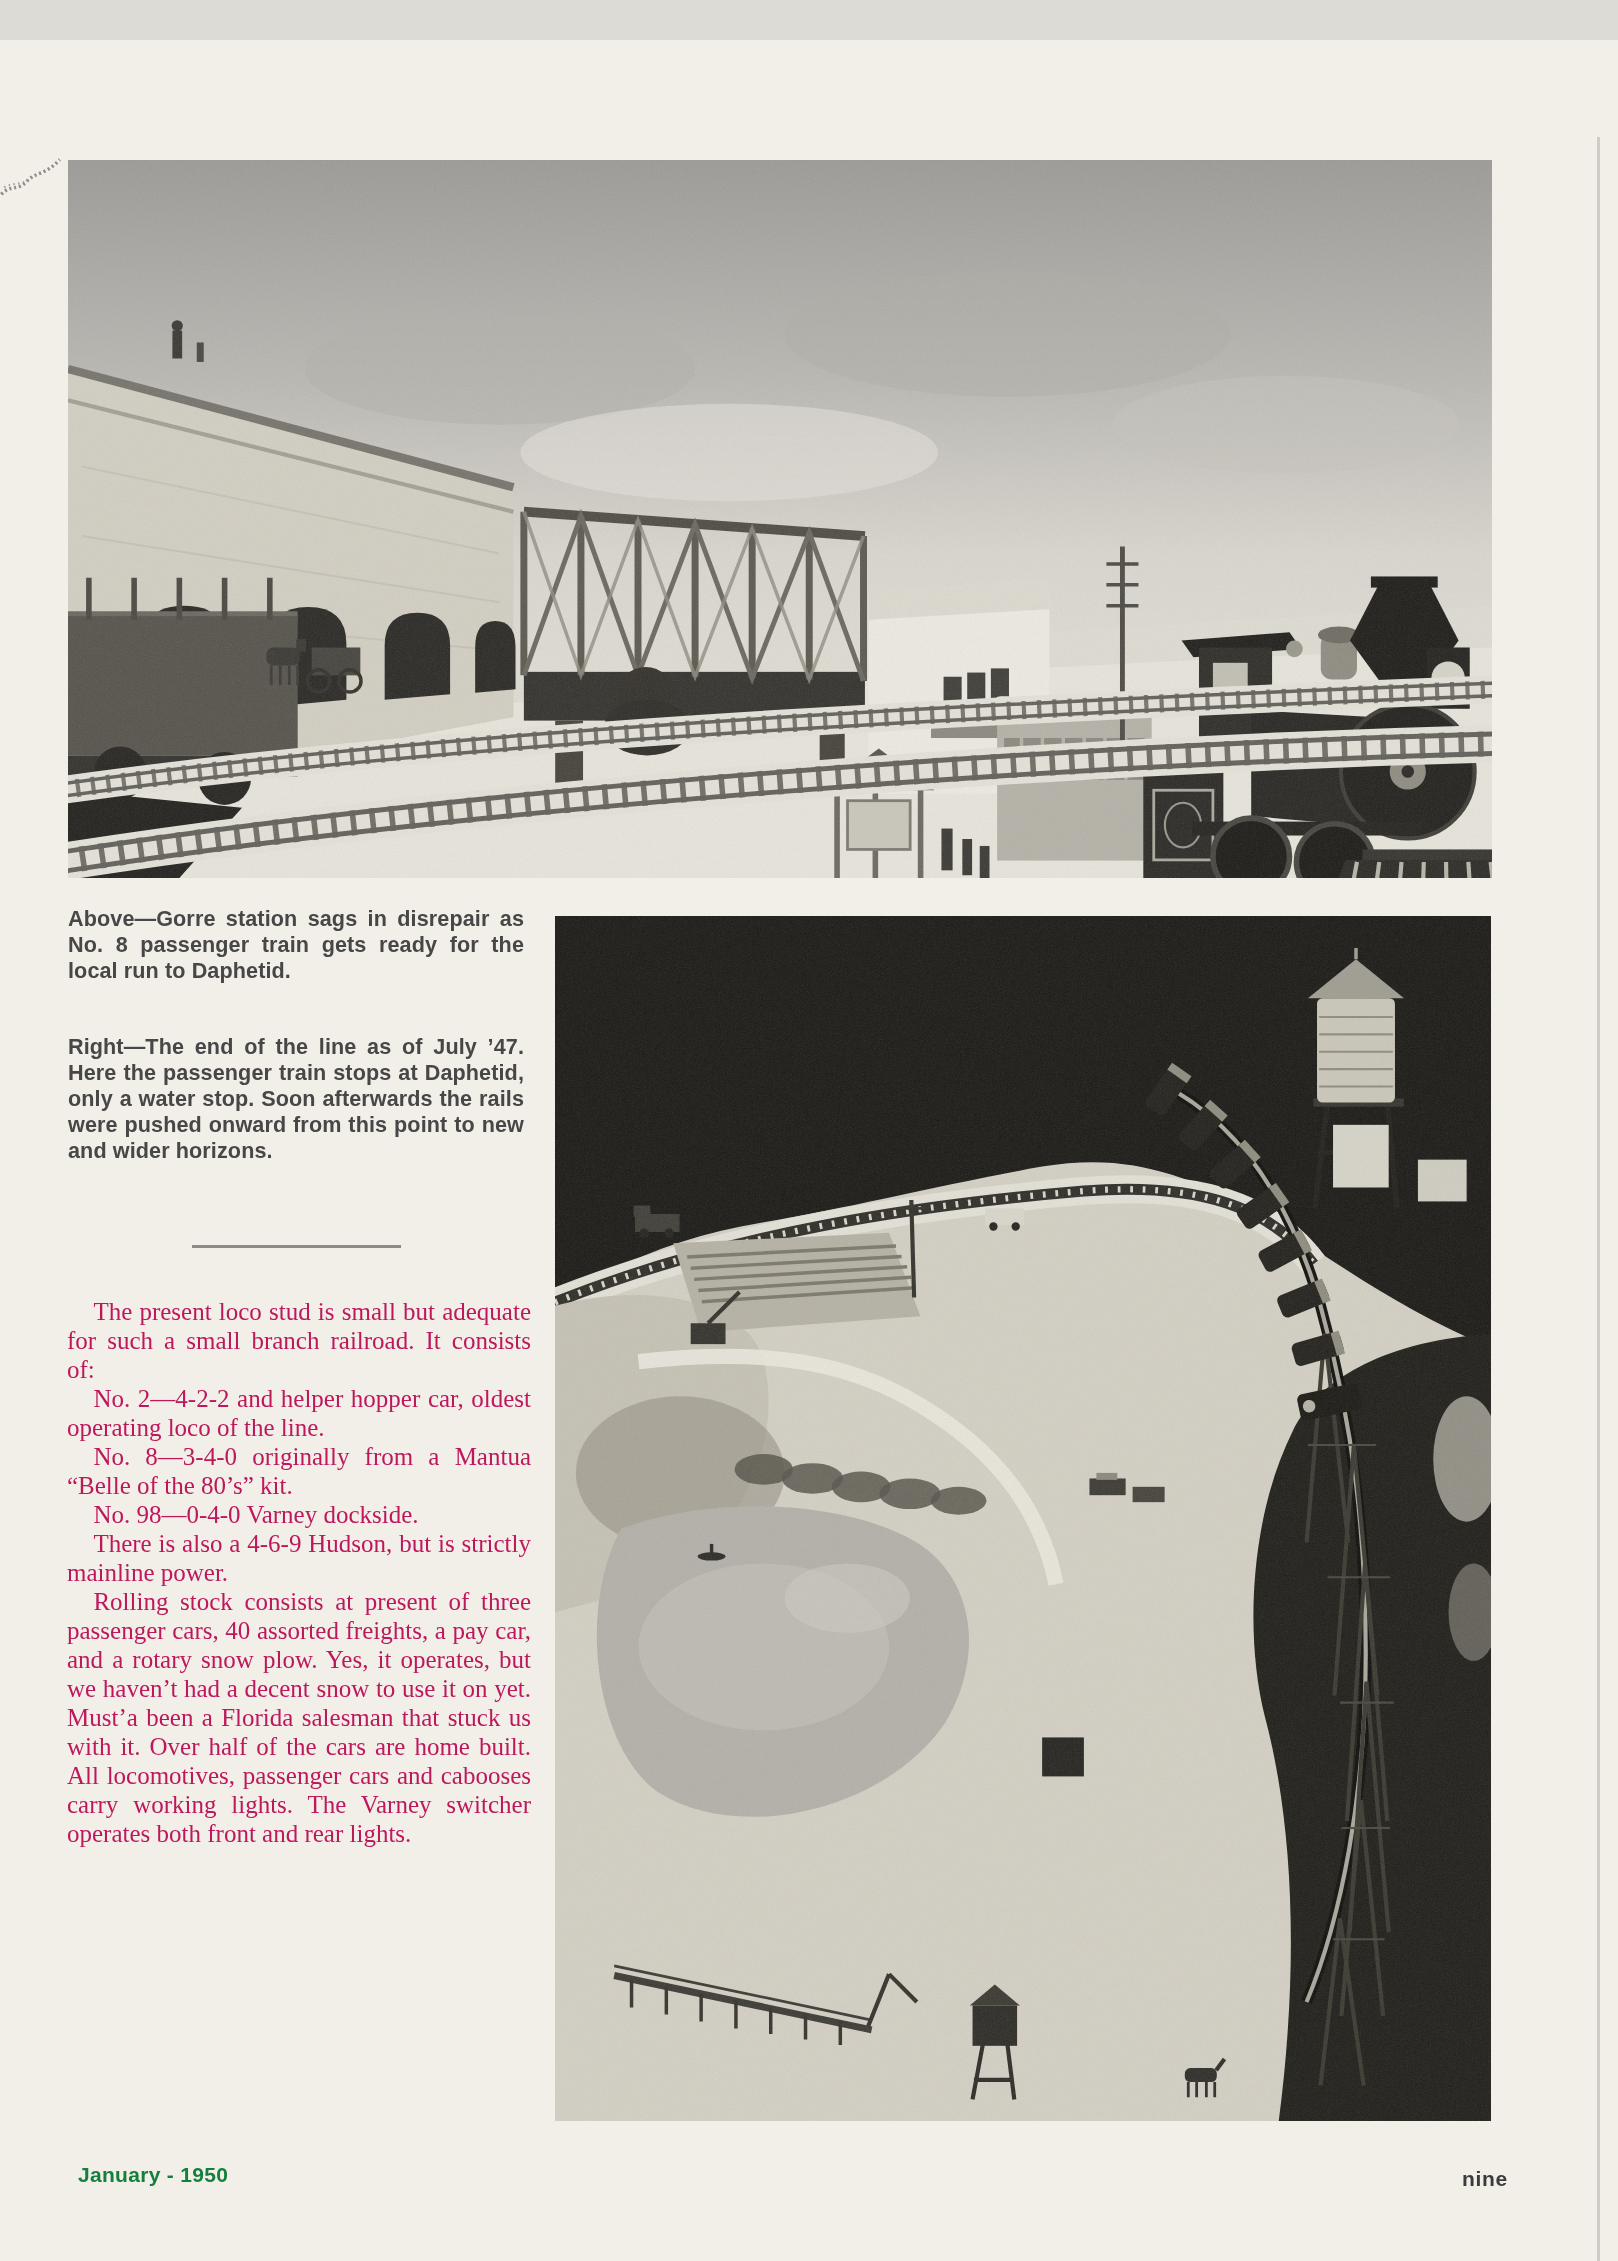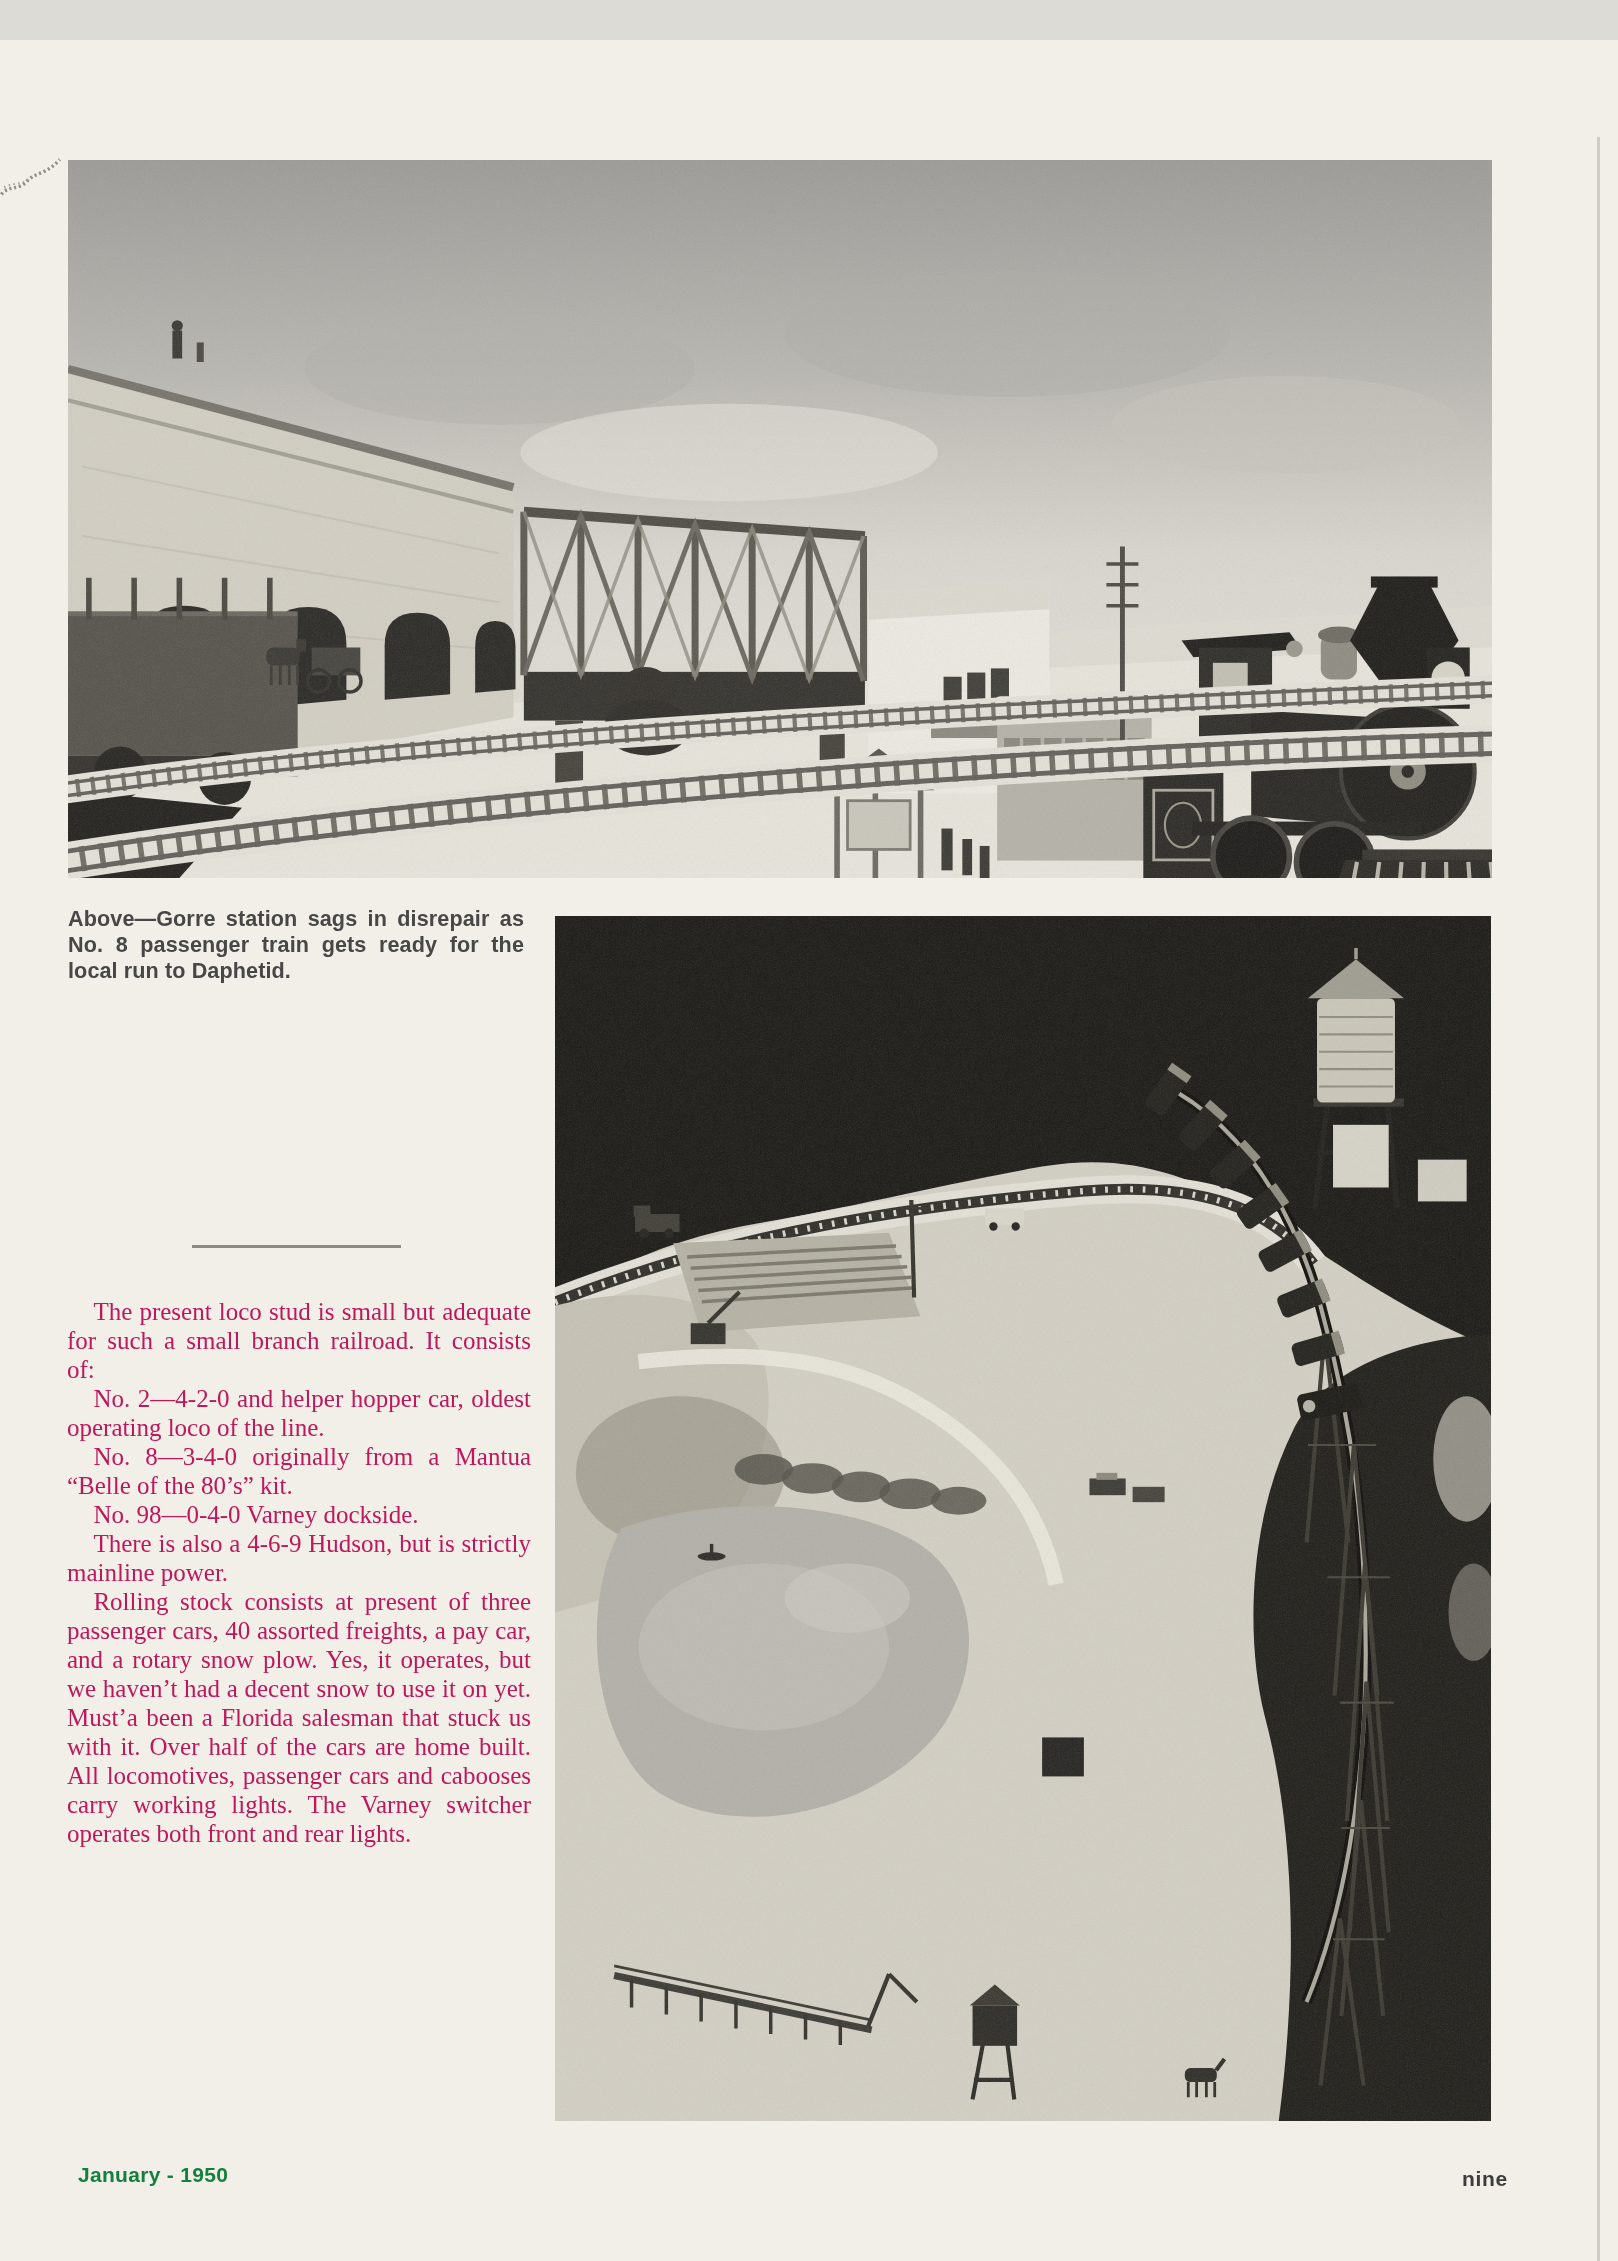--- a/index.html
+++ b/index.html
@@ -196,20 +196,21 @@
       <path d="M-10,1008 C500,928 1300,858 2056,838" stroke="#e4e1d8" stroke-width="54" fill="none"></path>
       <path d="M-10,1008 C500,928 1300,858 2056,838" stroke="#6f6c63" stroke-width="36" fill="none" stroke-dasharray="8 20"></path>
       <path d="M-10,994 C500,914 1300,844 2056,824" stroke="#615f58" stroke-width="7" fill="none"></path>
       <path d="M-10,1022 C500,942 1300,872 2056,852" stroke="#615f58" stroke-width="7" fill="none"></path>
       <rect width="2046" height="1031" filter="url(#g1)"></rect>
     </svg>
   </div>
 
   <p class="caption caption-above">Above—Gorre station sags in disrepair as No. 8 passenger train gets ready for the local run to Daphetid.</p>
 
+  <p class="caption caption-right">Right—The end of the line as of July ’47. Here the passenger train stops at Daphetid, only a water stop. Soon afterwards the rails were pushed onward from this point to new and wider horizons.</p>
 
   <div class="photo photo-right">
     <svg viewBox="0 0 1345 1731" preserveAspectRatio="none">
       <defs>
         <filter id="g2">
             <feTurbulence type="fractalNoise" baseFrequency="0.8" numOctaves="2"></feTurbulence>
           <feColorMatrix type="saturate" values="0"></feColorMatrix>
           <feComponentTransfer>
               <feFuncA type="linear" slope="0.16"></feFuncA>
             </feComponentTransfer>
@@ -324,21 +325,21 @@
       <rect x="1240" y="350" width="70" height="60" fill="#cfccc0"></rect>
       <rect width="1345" height="1731" filter="url(#g2)"></rect>
     </svg>
   </div>
 
   <div class="rule"></div>
 
   <div class="article">
 
   <p class="para">The present loco stud is small but adequate for such a small branch railroad. It consists of:</p>
-      <p class="para">No. 2—4-2-0 and helper hopper car, oldest operating loco of the line.</p>
+      <p class="para">No. 2—4-2-2 and helper hopper car, oldest operating loco of the line.</p>
       <p class="para">No. 8—3-4-0 originally from a Mantua “Belle of the 80’s” kit.</p>
       <p class="para">No. 98—0-4-0 Varney dockside.</p>
       <p class="para">There is also a 4-6-9 Hudson, but is strictly mainline power.</p>
       <p class="para">Rolling stock consists at present of three passenger cars, 40 assorted freights, a pay car, and a rotary snow plow. Yes, it operates, but we haven’t had a decent snow to use it on yet. Must’a been a Florida salesman that stuck us with it. Over half of the cars are home built. All locomotives, passenger cars and cabooses carry working lights. The Varney switcher operates both front and rear lights.</p>
     </div>
 
   <div class="footer-left">January - 1950</div>
   <div class="footer-right">nine</div>
 
   <div class="edge-right"></div>

